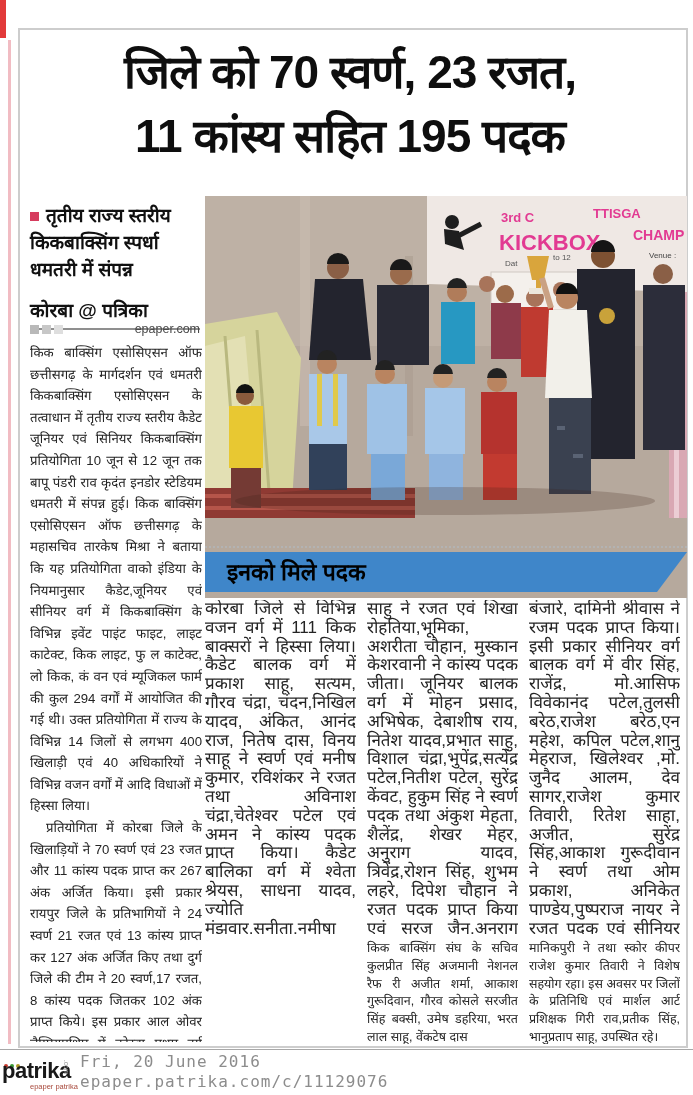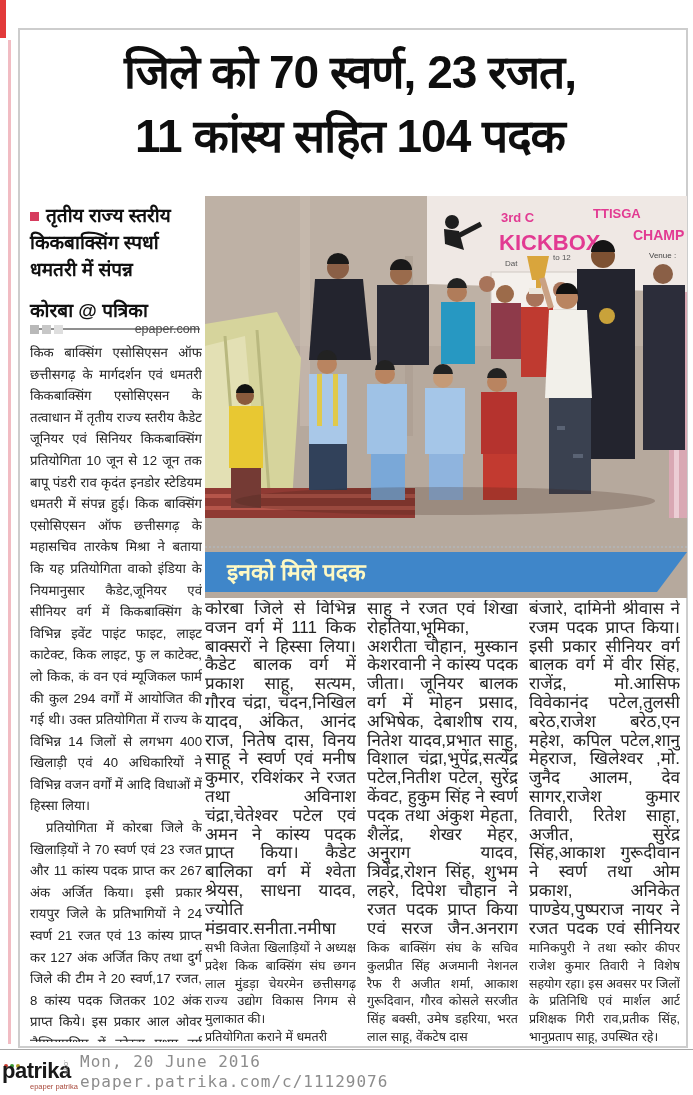--- a/index.html
+++ b/index.html
@@ -29,21 +29,21 @@
   .body-text p.indent{text-indent:16px;}
   
   .photo{left:205px;top:196px;width:482px;height:402px;overflow:hidden;background:#b6a99d;}
   .caption-row{left:205px;top:521px;width:482px;height:20px;display:flex;justify-content:space-between;}
   .caption{font-size:12px;font-weight:600;color:#1e1e1e;}
   .credit{font-size:12px;font-weight:600;color:#1e1e1e;}
   .dotted-rule{left:205px;top:546px;width:482px;height:0;border-top:2px dotted #b3b3b3;}
   
   .section-banner{left:205px;top:552px;width:482px;height:40px;background:#3f86c9;
                   clip-path:polygon(0 0,100% 0,calc(100% - 30px) 100%,0 100%);}
-  .section-title{position:absolute;left:22px;top:0;line-height:40px;font-size:23px;font-weight:700;color:#fef9c3;}
+  .section-title{position:absolute;left:22px;top:0;line-height:40px;font-size:23px;font-weight:700;color:#000000;}
   
   .mcol{position:absolute;top:600px;width:151px;height:334px;overflow:hidden;
         font-size:17px;line-height:18.8px;color:#242424;white-space:pre-line;text-align:justify;}
   .mcol.c1{left:205px;} .mcol.c2{left:367px;} .mcol.c3{left:529px;}
   .s2col{position:absolute;top:940px;width:151px;height:104px;overflow:hidden;
          font-size:12.5px;line-height:17.8px;color:#242424;white-space:pre-line;text-align:justify;}
   .s2col.c1{left:205px;} .s2col.c2{left:367px;} .s2col.c3{left:529px;}
   
   .footer-rule{left:0;top:1049px;width:693px;height:1px;background:#a8a8a8;}
   .logo-dots{left:4px;top:1054px;}
@@ -61,21 +61,21 @@
 <body>
 
 <div id="page">
 
   <div class="abs red-edge-top"></div>
   <div class="abs pink-edge"></div>
   <div class="abs article-box"></div>
 
   <div class="abs headline">
     <div>जिले को 70 स्वर्ण, 23 रजत,</div>
-    <div>11 कांस्य सहित 104 पदक</div>
+    <div>11 कांस्य सहित 195 पदक</div>
   </div>
 
   <div class="abs subhead">
     <span class="bullet"></span><span>तृतीय राज्य स्तरीय किकबाक्सिंग स्पर्धा धमतरी में संपन्न</span>
   </div>
 
   <div class="abs byline">कोरबा @ पत्रिका</div>
 
   <div class="abs source-row">
     <span>
@@ -205,26 +205,24 @@
   <div class="abs dotted-rule"></div>
 
   <div class="abs section-banner">
     <span class="section-title">इनको मिले पदक</span>
   </div>
 
   <div class="mcol c1">कोरबा जिले से विभिन्न वजन वर्ग में 111 किक बाक्सरों ने हिस्सा लिया। कैडेट बालक वर्ग में प्रकाश साहू, सत्यम, गौरव चंद्रा, चंदन,निखिल यादव, अंकित, आनंद राज, नितेष दास, विनय साहू ने स्वर्ण एवं मनीष कुमार, रविशंकर ने रजत तथा अविनाश चंद्रा,चेतेश्वर पटेल एवं अमन ने कांस्य पदक प्राप्त किया। कैडेट बालिका वर्ग में श्वेता श्रेयस, साधना यादव, ज्योति मंझवार,सुनीता,नमीषा पटेल, बीमा, अंजली सिंह, साक्षी कुर्रे,सोनाली देवांगन, गायत्री यादव, नंदिनी यादव, संदली अनंत, हिमानी जायसवाल, पुनम साहु ने स्वर्ण तथा जागृति, कुन्नी उरांव,गुनगुन,कामना साहु,दुर्गा</div>
   <div class="mcol c2">साहु ने रजत एवं शिखा रोहतिया,भूमिका, अशरीता चौहान, मुस्कान केशरवानी ने कांस्य पदक जीता। जूनियर बालक वर्ग में मोहन प्रसाद, अभिषेक, देबाशीष राय, नितेश यादव,प्रभात साहु, विशाल चंद्रा,भुपेंद्र,सत्येंद्र पटेल,नितीश पटेल, सुरेंद्र केंवट, हुकुम सिंह ने स्वर्ण पदक तथा अंकुश मेहता, शैलेंद्र, शेखर मेहर, अनुराग यादव, त्रिवेंद्र,रोशन सिंह, शुभम लहरे, दिपेश चौहान ने रजत पदक प्राप्त किया एवं सुरज जैन,अनुराग द्विवेदी,सौरभ बरेठ ने कांस्य पदक प्राप्त किया। इसी प्रकार जुनियर बालिका वर्ग में प्लावी तिर्की,दिप्सी श्रीवास,नंदिनी तिवारी,प्रीती दुबे, खुशबु मरकाम, दीपिका सोनी, तुलसी सोनी ने स्वर्ण एवं रजनी</div>
   <div class="mcol c3">बंजारे, दामिनी श्रीवास ने रजम पदक प्राप्त किया। इसी प्रकार सीनियर वर्ग बालक वर्ग में वीर सिंह, राजेंद्र, मो.आसिफ विवेकानंद पटेल,तुलसी बरेठ,राजेश बरेठ,एन महेश, कपिल पटेल,शानु मेहराज, खिलेश्वर ,मो. जुनैद आलम, देव सागर,राजेश कुमार तिवारी, रितेश साहा, अजीत, सुरेंद्र सिंह,आकाश गुरूदीवान ने स्वर्ण तथा ओम प्रकाश, अनिकेत पाण्डेय,पुष्पराज नायर ने रजत पदक एवं सीनियर बालिका वर्ग में ज्योति आनंद,नेमिन ध्रुव,जया कुण्डु,संध्या रात्रे,ज्योति यादव, ममता प्रजापति,रंजना तिर्की,रेहाना फतिमा,प्रतिभा दास,रितु पटेल,प्रतिभा राय ने स्वर्ण पदक तथा सरिता उरांव,निधी को रजत पदक प्राप्त हुआ।</div>
 
-  <div class="s2col c1">सभी विजेता खिलाड़ियों ने अध्यक्ष प्रदेश किक बाक्सिंग संघ छगन लाल मुंडड़ा चेयरमेन छत्तीसगढ़ राज्य उद्योग विकास निगम से मुलाकात की।
- प्रतियोगिता कराने में धमतरी</div>
   <div class="s2col c2">किक बाक्सिंग संघ के सचिव कुलप्रीत सिंह अजमानी नेशनल रैफ री अजीत शर्मा, आकाश गुरूदिवान, गौरव कोसले सरजीत सिंह बक्सी, उमेष डहरिया, भरत लाल साहू, वेंकटेष दास</div>
   <div class="s2col c3">मानिकपुरी ने तथा स्कोर कीपर राजेश कुमार तिवारी ने विशेष सहयोग रहा। इस अवसर पर जिलों के प्रतिनिधि एवं मार्शल आर्ट प्रशिक्षक गिरी राव,प्रतीक सिंह, भानुप्रताप साहू, उपस्थित रहे।</div>
 
   <div class="abs footer-rule"></div>
   <div class="abs logo-dots"><i class="d1"></i><i class="d2"></i><i class="d3"></i></div>
   <div class="abs footer-logo">patrika</div>
   <div class="abs logo-com">.com</div>
   <div class="abs logo-sub">epaper patrika</div>
-  <div class="abs footer-date">Mon, 20 June 2016</div>
+  <div class="abs footer-date">Fri, 20 June 2016</div>
   <div class="abs footer-url">epaper.patrika.com/c/11129076</div>
 
 </div>
 
 </body></html>

